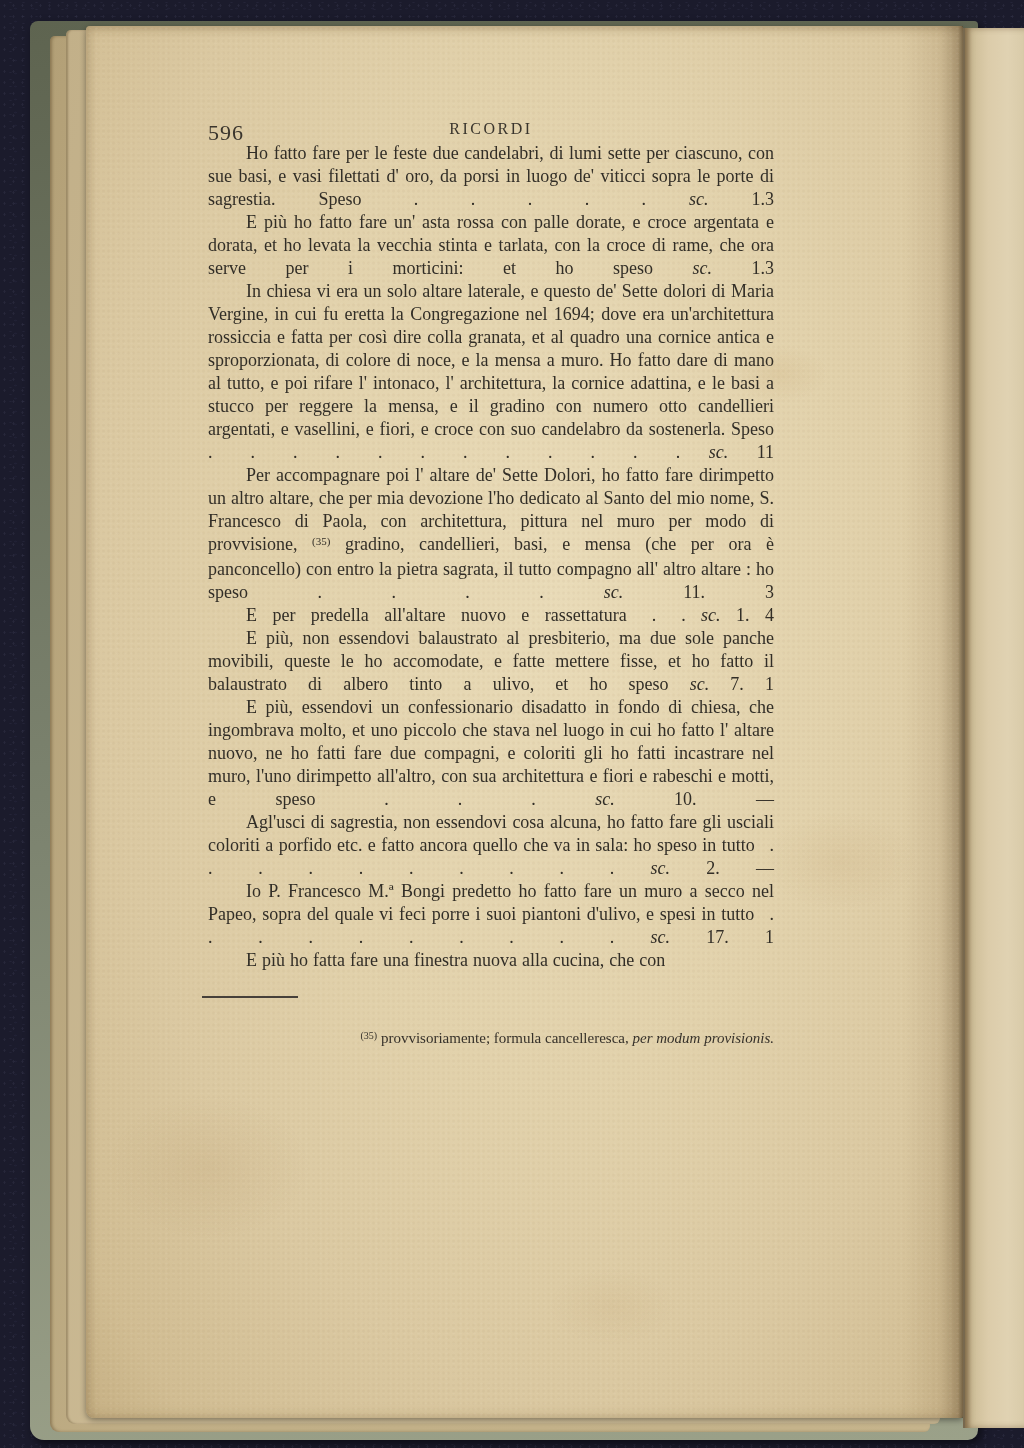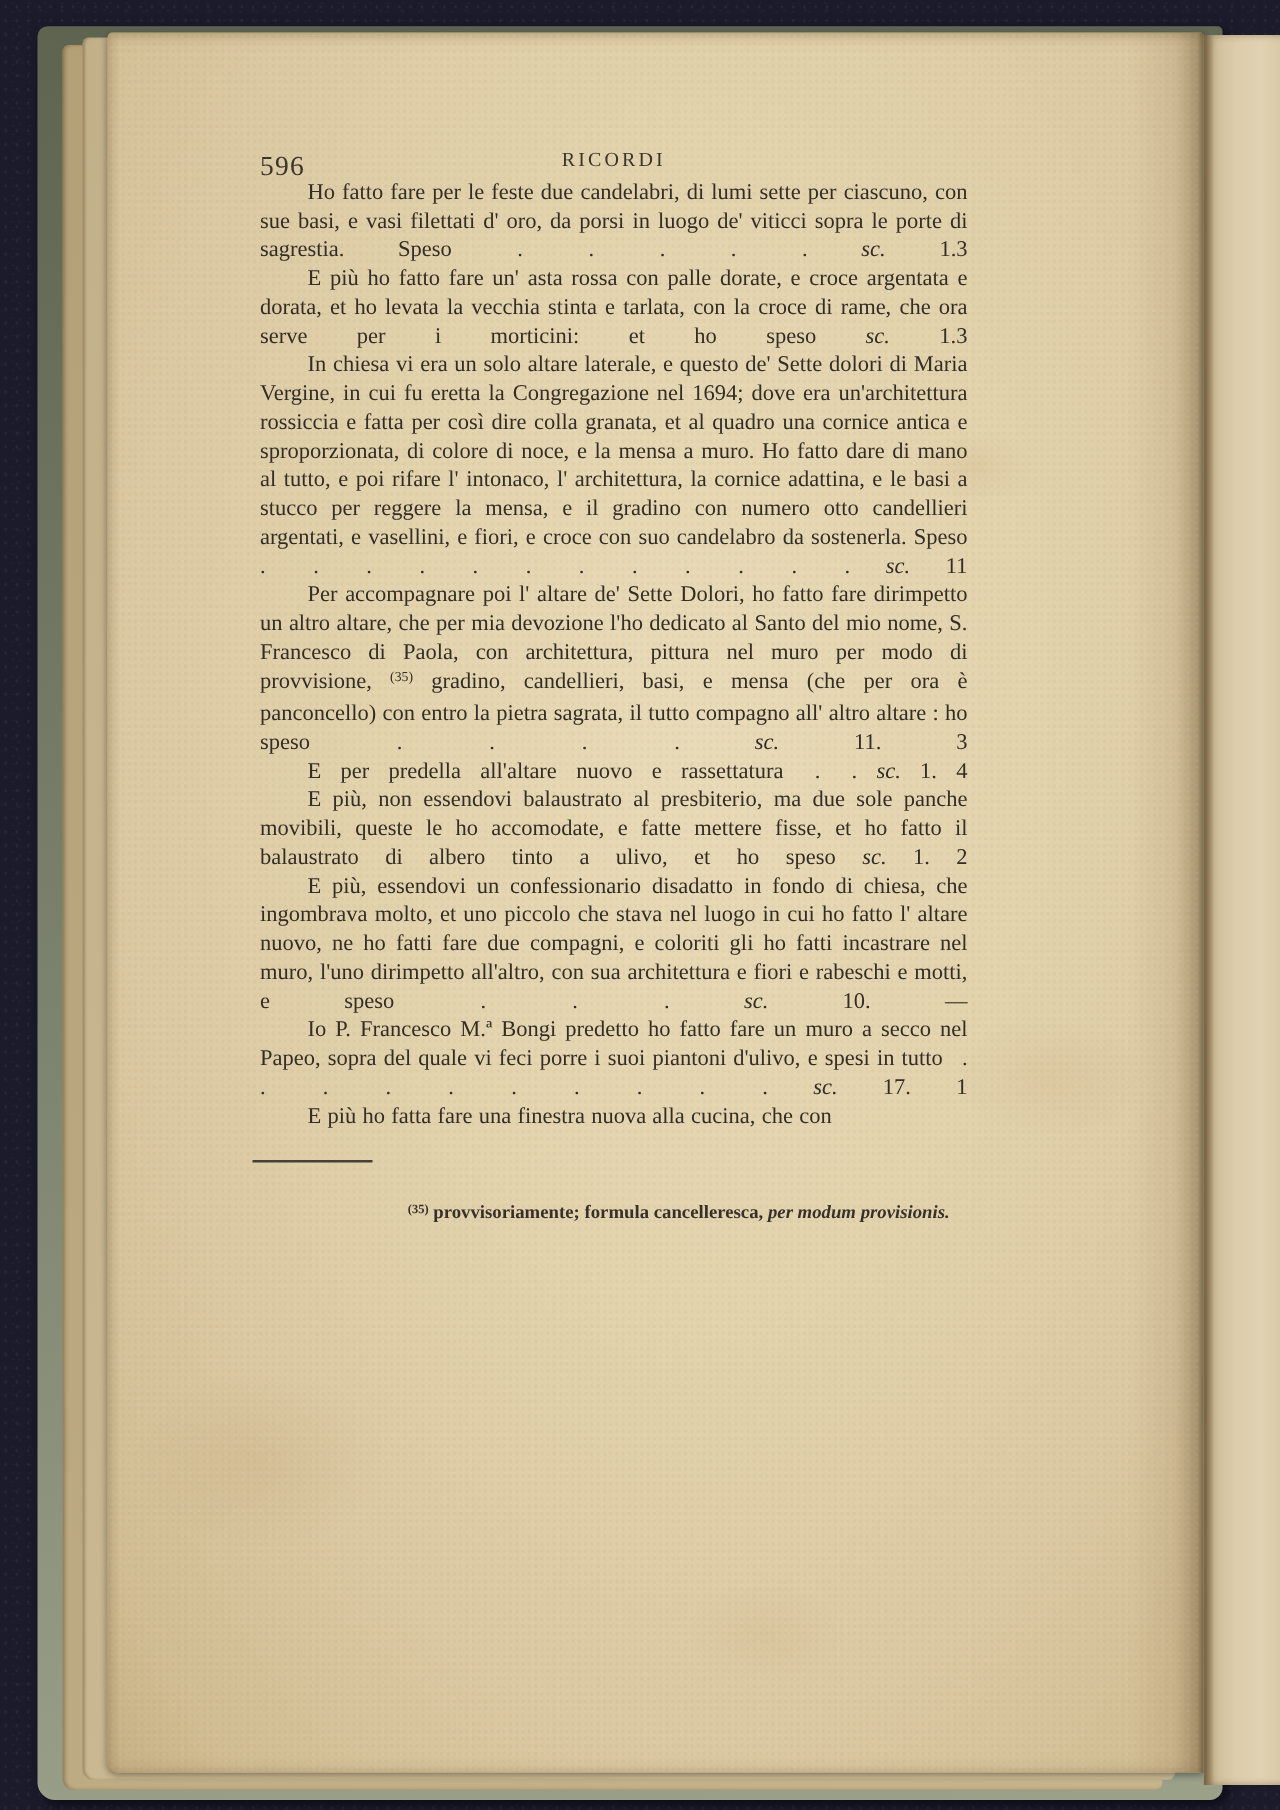--- a/index.html
+++ b/index.html
@@ -91,23 +91,22 @@
   .para.jlast{text-align-last:justify;}
   .seg-italic{font-style:italic;}
   .seg-dots{word-spacing:10px;}
   .seg-ref{font-size:11px;position:relative;top:-5px;letter-spacing:0;}
   .footnote-separator{
     width:96px;height:2px;background:#46403a;
     margin:24px 0 0 -6px;border:none;
   }
   .footnote{
     margin:30px 0 0 0;padding-left:104px;
-    font-size:15px;line-height:20px;text-align:center;text-indent:0;
+    font-size:15px;line-height:20px;text-align:right;text-indent:0;
     color:#36312a;
-    font-weight:bold;
   }
   .footnote .seg-ref{font-size:10px;top:-4px;}
 </style>
 </head>
 <body>
 
 <div class="scene">
   <div class="book-cover"></div>
   <div class="under-page up1"></div>
   <div class="under-page up2"></div>
@@ -118,21 +117,22 @@
     <div class="page-head">
       <span class="page-number">596</span>
       <span class="page-title">RICORDI</span>
     </div>
     <div class="body-text">
         <p class="para jlast"><span class="seg-normal">Ho fatto fare per le feste due candelabri, di lumi sette per ciascuno, con sue basi, e vasi filettati d' oro, da porsi in luogo de' viticci sopra le porte di sagrestia. Speso</span><span class="seg-dots"> . . . . .</span><span class="seg-italic"> sc.</span><span class="seg-normal"> 1.3</span></p>
         <p class="para jlast"><span class="seg-normal">E più ho fatto fare un' asta rossa con palle dorate, e croce argentata e dorata, et ho levata la vecchia stinta e tarlata, con la croce di rame, che ora serve per i morticini: et ho speso</span><span class="seg-italic"> sc.</span><span class="seg-normal"> 1.3</span></p>
         <p class="para jlast"><span class="seg-normal">In chiesa vi era un solo altare laterale, e questo de' Sette dolori di Maria Vergine, in cui fu eretta la Congregazione nel 1694; dove era un'architettura rossiccia e fatta per così dire colla granata, et al quadro una cornice antica e sproporzionata, di colore di noce, e la mensa a muro. Ho fatto dare di mano al tutto, e poi rifare l' intonaco, l' architettura, la cornice adattina, e le basi a stucco per reggere la mensa, e il gradino con numero otto candellieri argentati, e vasellini, e fiori, e croce con suo candelabro da sostenerla. Speso</span><span class="seg-dots"> . . . . . . . . . . . .</span><span class="seg-italic"> sc.</span><span class="seg-normal"> 11</span></p>
         <p class="para jlast"><span class="seg-normal">Per accompagnare poi l' altare de' Sette Dolori, ho fatto fare dirimpetto un altro altare, che per mia devozione l'ho dedicato al Santo del mio nome, S. Francesco di Paola, con architettura, pittura nel muro per modo di provvisione, </span><span class="seg-ref">(35)</span><span class="seg-normal"> gradino, candellieri, basi, e mensa (che per ora è panconcello) con entro la pietra sagrata, il tutto compagno all' altro altare : ho speso</span><span class="seg-dots"> . . . .</span><span class="seg-italic"> sc.</span><span class="seg-normal"> 11. 3</span></p>
         <p class="para jlast"><span class="seg-normal">E per predella all'altare nuovo e rassettatura</span><span class="seg-dots"> . .</span><span class="seg-italic"> sc.</span><span class="seg-normal"> 1. 4</span></p>
-        <p class="para jlast"><span class="seg-normal">E più, non essendovi balaustrato al presbiterio, ma due sole panche movibili, queste le ho accomodate, e fatte mettere fisse, et ho fatto il balaustrato di albero tinto a ulivo, et ho speso</span><span class="seg-italic"> sc.</span><span class="seg-normal"> 1. 2</span></p>
+        <p class="para jlast"><span class="seg-normal">E più, non essendovi balaustrato al presbiterio, ma due sole panche movibili, queste le ho accomodate, e fatte mettere fisse, et ho fatto il balaustrato di albero tinto a ulivo, et ho speso</span><span class="seg-italic"> sc.</span><span class="seg-normal"> 7. 1</span></p>
         <p class="para jlast"><span class="seg-normal">E più, essendovi un confessionario disadatto in fondo di chiesa, che ingombrava molto, et uno piccolo che stava nel luogo in cui ho fatto l' altare nuovo, ne ho fatti fare due compagni, e coloriti gli ho fatti incastrare nel muro, l'uno dirimpetto all'altro, con sua architettura e fiori e rabeschi e motti, e speso</span><span class="seg-dots"> . . .</span><span class="seg-italic"> sc.</span><span class="seg-normal"> 10. —</span></p>
+        <p class="para jlast"><span class="seg-normal">Agl'usci di sagrestia, non essendovi cosa alcuna, ho fatto fare gli usciali coloriti a porfido etc. e fatto ancora quello che va in sala: ho speso in tutto</span><span class="seg-dots"> . . . . . . . . . .</span><span class="seg-italic"> sc.</span><span class="seg-normal"> 2. —</span></p>
         <p class="para jlast"><span class="seg-normal">Io P. Francesco M.ª Bongi predetto ho fatto fare un muro a secco nel Papeo, sopra del quale vi feci porre i suoi piantoni d'ulivo, e spesi in tutto</span><span class="seg-dots"> . . . . . . . . . .</span><span class="seg-italic"> sc.</span><span class="seg-normal"> 17. 1</span></p>
         <p class="para"><span class="seg-normal">E più ho fatta fare una finestra nuova alla cucina, che con</span></p>
       </div>
     <hr class="footnote-separator">
     <p class="footnote"><span class="seg-ref">(35)</span><span class="seg-normal"> provvisoriamente; formula cancelleresca, </span><span class="seg-italic">per modum provisionis.</span></p>
   </div>
 </div>
 
 </body></html>

